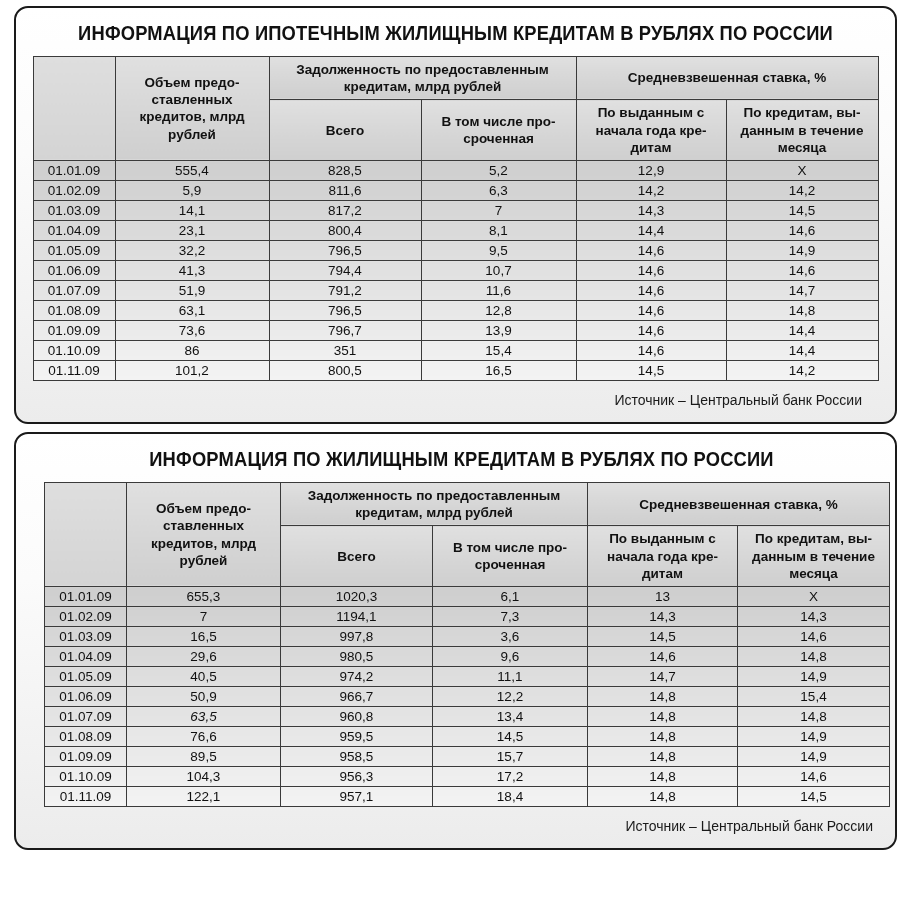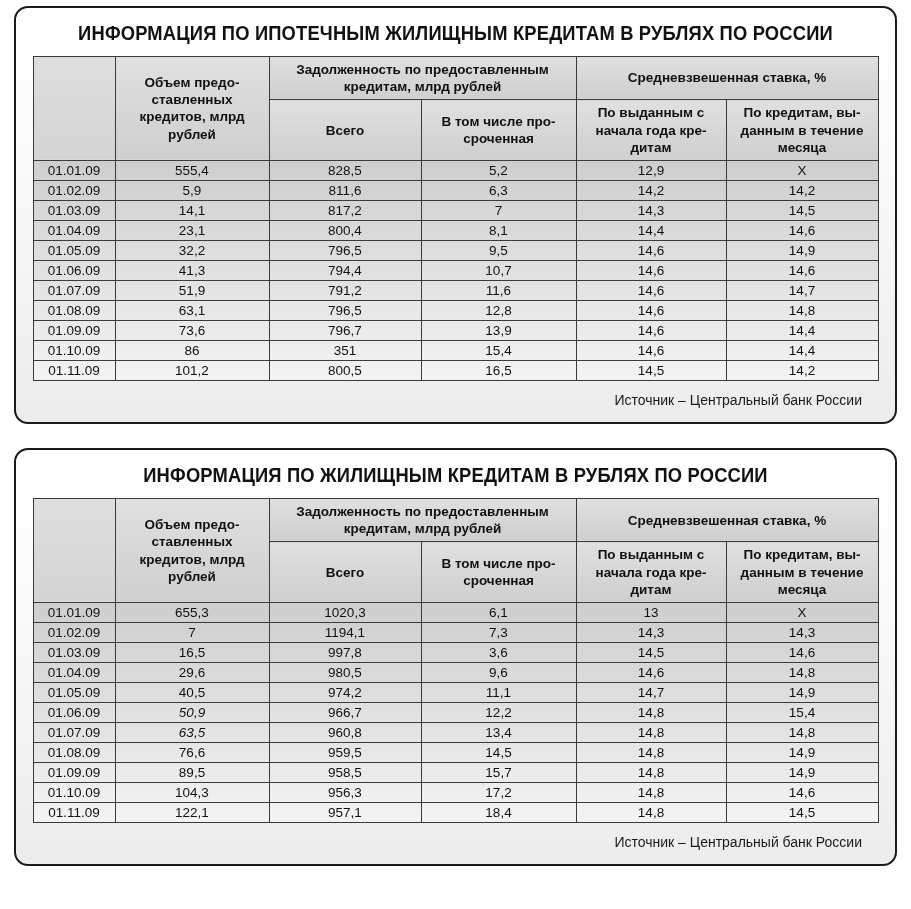--- a/index.html
+++ b/index.html
@@ -27,21 +27,21 @@
     position: relative;
     margin: 0 14px;
     border: 2px solid #1a1a1a;
     border-radius: 14px;
     background: linear-gradient(to bottom, #ffffff 0%, #fbfbfb 35%, #ececec 100%);
     box-sizing: border-box;
     overflow: hidden;
   }
 
   .panel-1 { margin-top: 6px; padding: 10px 16px 14px 16px; }
-  .panel-2 { margin-top: 24px; padding: 10px 16px 14px 16px; }
+  .panel-2 { margin-top: 8px; padding: 10px 16px 14px 28px; }
 
   .panel-title {
     text-align: center;
     font-weight: bold;
     font-size: 19.5px;
     letter-spacing: 0.2px;
     color: #111111;
     line-height: 1.22;
     padding: 4px 10px 10px 10px;
     font-stretch: condensed;
@@ -293,21 +293,21 @@
         <tr>
           <td class="date-cell" style="background: linear-gradient(rgb(220, 220, 220) 0%, rgb(223, 223, 223) 100%);">01.05.09</td>
           <td style="background: linear-gradient(rgb(220, 220, 220) 0%, rgb(223, 223, 223) 100%);">40,5</td>
           <td style="background: linear-gradient(rgb(220, 220, 220) 0%, rgb(223, 223, 223) 100%);">974,2</td>
           <td style="background: linear-gradient(rgb(220, 220, 220) 0%, rgb(223, 223, 223) 100%);">11,1</td>
           <td style="background: linear-gradient(rgb(220, 220, 220) 0%, rgb(223, 223, 223) 100%);">14,7</td>
           <td style="background: linear-gradient(rgb(220, 220, 220) 0%, rgb(223, 223, 223) 100%);">14,9</td>
         </tr>
         <tr>
           <td class="date-cell" style="background: linear-gradient(rgb(223, 223, 223) 0%, rgb(226, 226, 226) 100%);">01.06.09</td>
-          <td style="background: linear-gradient(rgb(223, 223, 223) 0%, rgb(226, 226, 226) 100%); font-style: italic;">50,9</td>
+          <td style="background: linear-gradient(rgb(223, 223, 223) 0%, rgb(226, 226, 226) 100%);">50,9</td>
           <td style="background: linear-gradient(rgb(223, 223, 223) 0%, rgb(226, 226, 226) 100%);">966,7</td>
           <td style="background: linear-gradient(rgb(223, 223, 223) 0%, rgb(226, 226, 226) 100%);">12,2</td>
           <td style="background: linear-gradient(rgb(223, 223, 223) 0%, rgb(226, 226, 226) 100%);">14,8</td>
           <td style="background: linear-gradient(rgb(223, 223, 223) 0%, rgb(226, 226, 226) 100%);">15,4</td>
         </tr>
         <tr>
           <td class="date-cell" style="background: linear-gradient(rgb(226, 226, 226) 0%, rgb(229, 229, 229) 100%);">01.07.09</td>
           <td style="background: linear-gradient(rgb(226, 226, 226) 0%, rgb(229, 229, 229) 100%); font-style: italic;">63,5</td>
           <td style="background: linear-gradient(rgb(226, 226, 226) 0%, rgb(229, 229, 229) 100%);">960,8</td>
           <td style="background: linear-gradient(rgb(226, 226, 226) 0%, rgb(229, 229, 229) 100%);">13,4</td>

